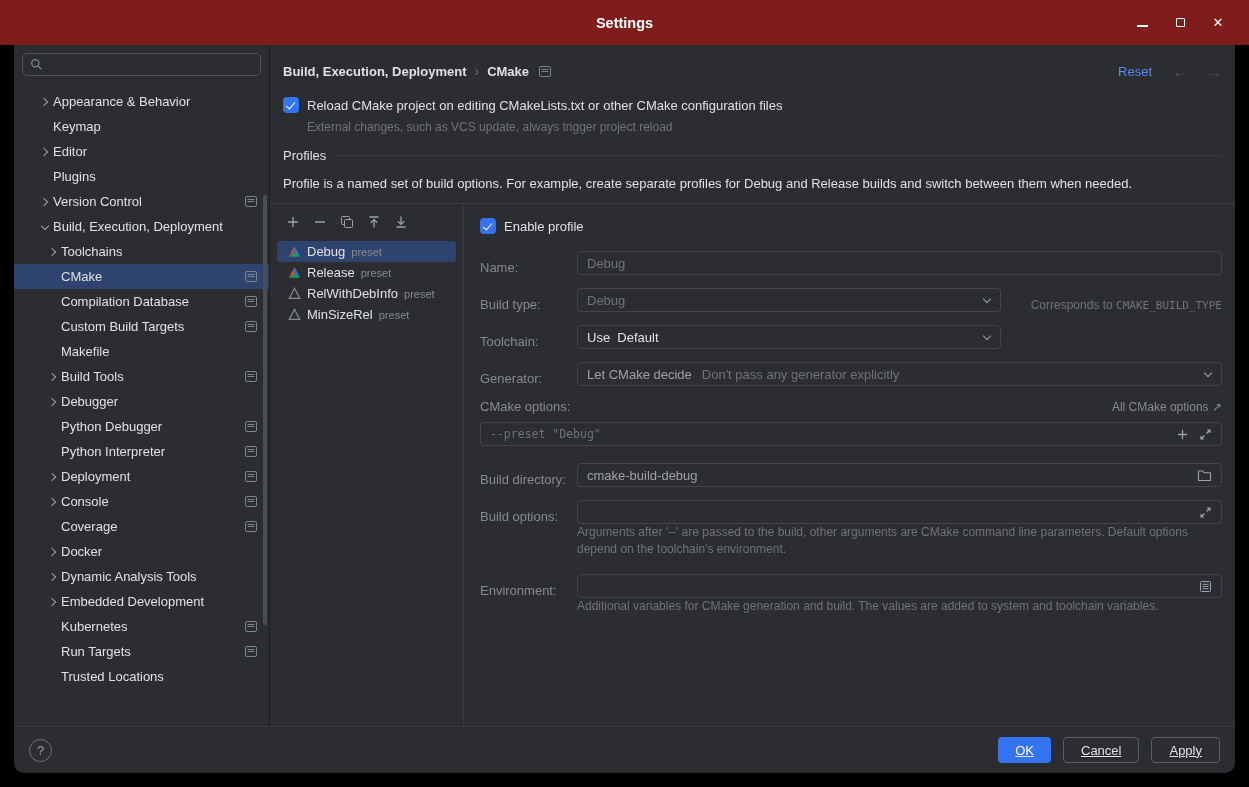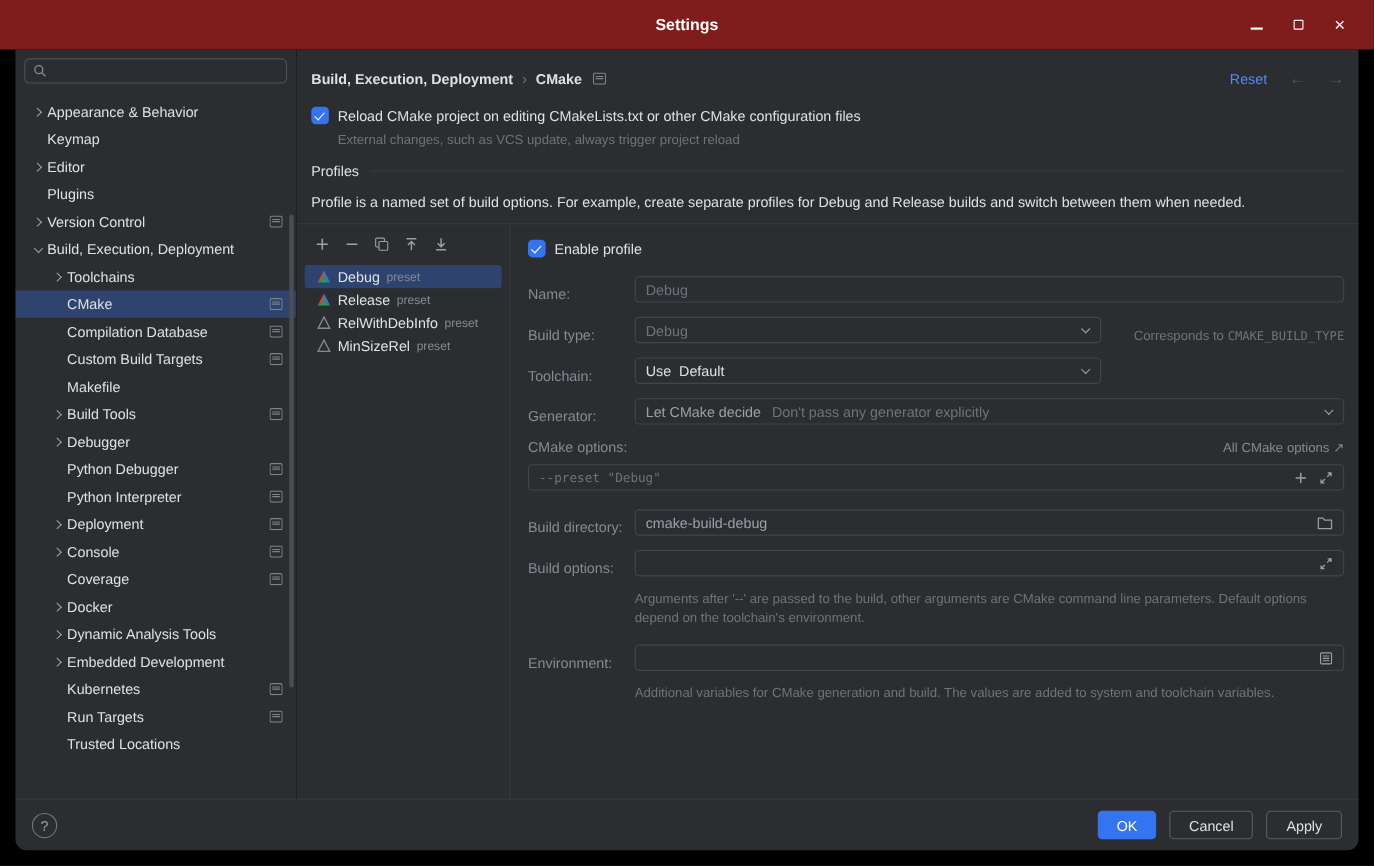--- a/index.html
+++ b/index.html
@@ -31,21 +31,21 @@
   
   .sidebar { width:256px; flex:none; border-right:1px solid #1e1f22; position:relative;
     display:flex; flex-direction:column; padding-top:8px; }
   .search-box { margin:0 8px; height:23px; border:1px solid #4e5157; border-radius:5px;
     display:flex; align-items:center; padding:0 7px; gap:6px; }
   .search-box input { flex:1; min-width:0; background:transparent; border:none; outline:none;
     color:#dfe1e5; font-size:13px; font-family:inherit; }
   .tree { margin-top:13px; flex:1; overflow:hidden; }
   .tree-item { height:25px; display:flex; align-items:center; padding-right:12px;
     font-size:13px; color:#dfe1e5; cursor:default; white-space:nowrap; }
-  .tree-item.lvl0 { padding-left:12px; }
+  .tree-item.lvl0 { padding-left:22px; }
   .tree-item.lvl1 { padding-left:30px; }
   .tree-item.selected { background:#2e436e; }
   .chevron { width:17px; flex:none; display:flex; align-items:center; justify-content:center; }
   .chevron::after { content:""; width:5px; height:5px;
     border-right:1.4px solid #9da0a8; border-bottom:1.4px solid #9da0a8;
     transform:rotate(-45deg); margin-left:-2px; }
   .chevron.down::after { transform:rotate(45deg); margin:-2px 0 0 0; }
   .chevron.hidden-ch::after { display:none; }
   .t-label { flex:1; overflow:hidden; text-overflow:ellipsis; }
   .badge { margin-left:8px; display:flex; align-items:center; flex:none; }
@@ -112,28 +112,28 @@
   .cmake-opt-row { margin-bottom:17px; }
   .cache-row { display:flex; align-items:center; gap:9px; margin:2px 0 17px; height:22px; }
   .cache-chevron { width:10px; height:10px; display:flex; align-items:center; justify-content:center; }
   .cache-chevron::after { content:""; width:5px; height:5px;
     border-right:1.4px solid #9da0a8; border-bottom:1.4px solid #9da0a8; transform:rotate(-45deg); }
   .cache-label { color:#868a91; font-size:13px; }
   .cache-rule { flex:1; height:1px; background:#393b40; }
   .hint-row { display:flex; margin:-7px 0 14px; }
   .hint-spacer { width:97px; flex:none; }
   .hint-text { color:#6f737a; font-size:12px; line-height:1.38; max-width:625px; }
-  .mb6 { margin-bottom:12px; }
+  .mb6 { margin-bottom:0; }
 
   
   .footer { height:47px; flex:none; border-top:1px solid #393b40;
     display:flex; align-items:center; padding:0 15px; }
   .help-btn { width:23px; height:23px; border:1.5px solid #6f737a; border-radius:50%;
     color:#9da0a8; font-size:13px; display:flex; align-items:center; justify-content:center; cursor:default; }
-  .footer-buttons { margin-left:auto; display:flex; gap:12px; }
+  .footer-buttons { margin-left:auto; display:flex; gap:12px;text-decoration:underline; }
   .btn { height:26px; padding:0 17px; border-radius:4px; font-size:13px;
     display:flex; align-items:center; cursor:default; border:none; font-family:inherit; }
   .btn.primary { background:#3574f0; color:#fff; }
   .btn.secondary { background:transparent; border:1px solid #5a5d63; color:#dfe1e5; }
 
   svg { display:block; }
 </style>
 </head>
 <body>
 

